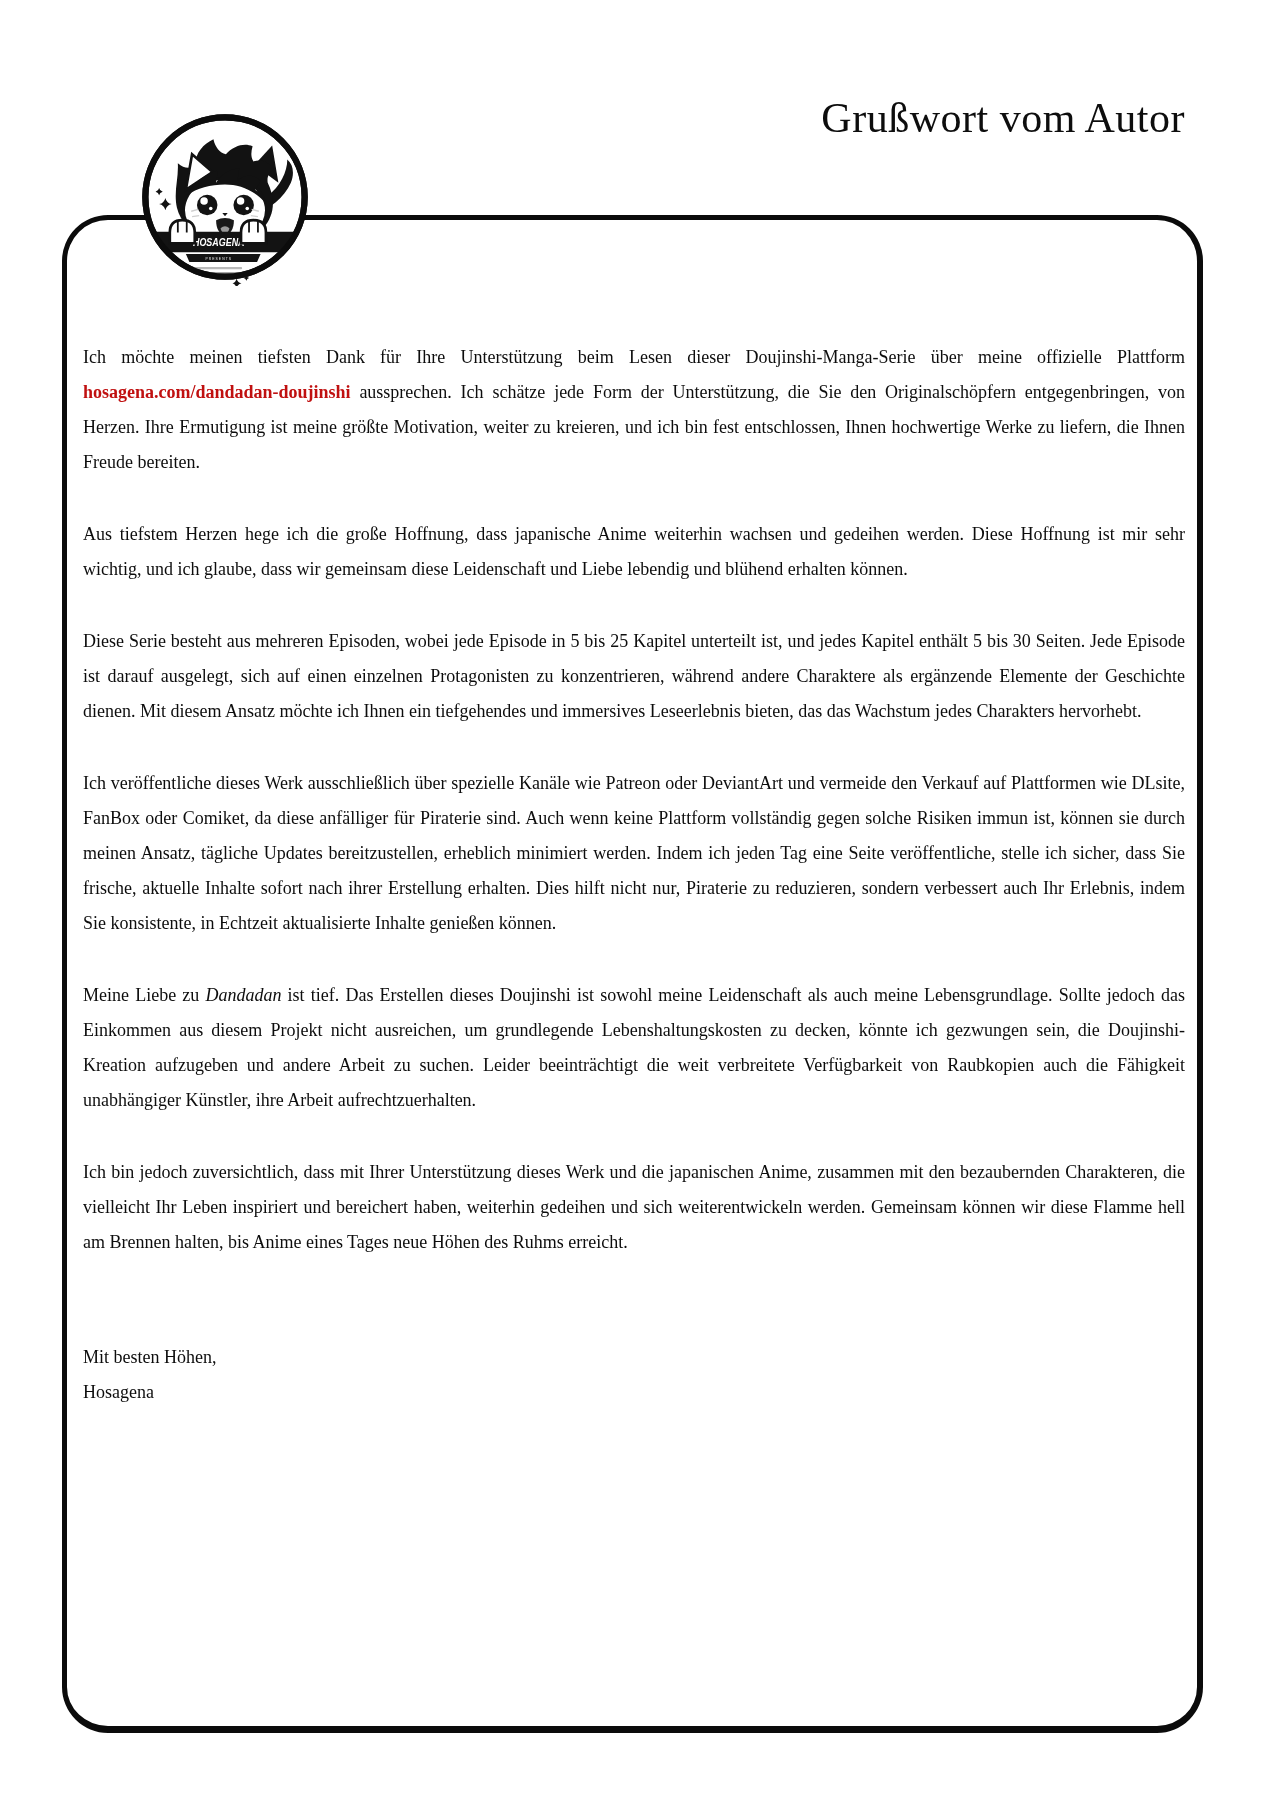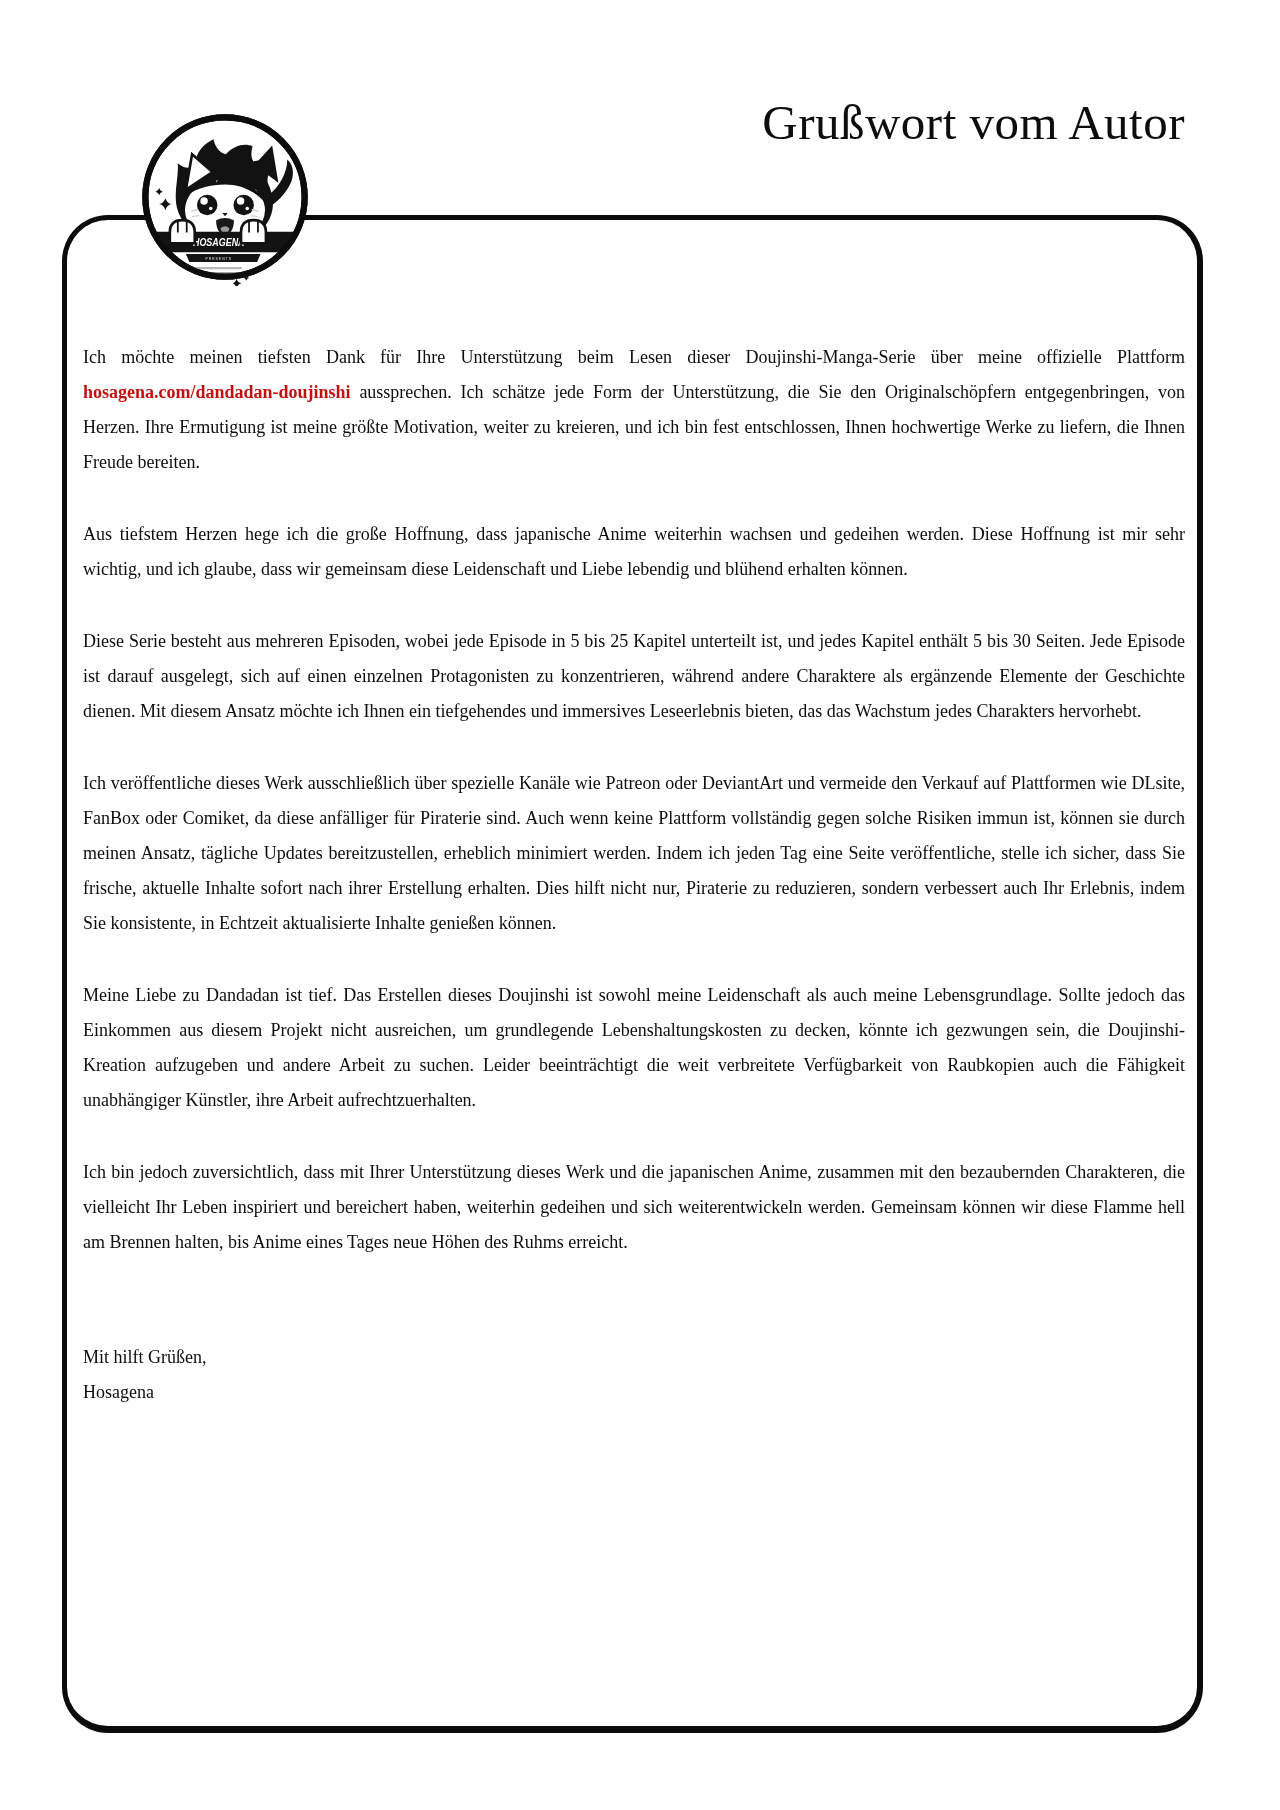--- a/index.html
+++ b/index.html
@@ -5,40 +5,40 @@
   * { margin:0; padding:0; box-sizing:border-box; }
   html, body { background:#ffffff; }
   body {
     width:1280px; height:1810px; position:relative; overflow:hidden;
     font-family:"Liberation Serif", serif; color:#0d0d0d;
   }
   .page { position:absolute; inset:0; }
 
   .title {
     position:absolute; top:94px; right:95px;
-    font-size:49px; font-weight:400; letter-spacing:0.5px; white-space:nowrap;
+    font-size:42px; font-weight:400; letter-spacing:0.5px; white-space:nowrap;
   }
 
   .frame {
     position:absolute; left:62px; top:215px; width:1141px; height:1518px;
     border:5px solid #0b0b0b; border-bottom-width:7px; border-right-width:6px;
     border-radius:46px; background:transparent;
   }
 
   .logo { position:absolute; left:136px; top:108px; width:178px; height:178px; }
   .logo svg { width:100%; height:100%; display:block; }
 
   .letter {
     position:absolute; left:83px; top:340px; width:1102px;
     font-size:18px; line-height:35px; text-align:justify;
   }
   .para { margin-bottom:37px; }
   .para:last-child { margin-bottom:0; }
   .link { color:var(--link-red,#c01010); font-weight:700; }
-  .italic { }
+  .italic { font-style:italic; }
 
   .closing { margin-top:80px; text-align:left; }
 </style>
 </head>
 <body>
 
 <div class="page">
 
   <h1 class="title">Grußwort vom Autor</h1>
 
@@ -123,18 +123,18 @@
   <div class="letter">
     <div id="paras">
         <p class="para"><span>Ich möchte meinen tiefsten Dank für Ihre Unterstützung beim Lesen dieser Doujinshi-Manga-Serie über meine offizielle Plattform </span><span class="link">hosagena.com/dandadan-doujinshi</span><span> aussprechen. Ich schätze jede Form der Unterstützung, die Sie den Originalschöpfern entgegenbringen, von Herzen. Ihre Ermutigung ist meine größte Motivation, weiter zu kreieren, und ich bin fest entschlossen, Ihnen hochwertige Werke zu liefern, die Ihnen Freude bereiten.</span></p>
         <p class="para"><span>Aus tiefstem Herzen hege ich die große Hoffnung, dass japanische Anime weiterhin wachsen und gedeihen werden. Diese Hoffnung ist mir sehr wichtig, und ich glaube, dass wir gemeinsam diese Leidenschaft und Liebe lebendig und blühend erhalten können.</span></p>
         <p class="para"><span>Diese Serie besteht aus mehreren Episoden, wobei jede Episode in 5 bis 25 Kapitel unterteilt ist, und jedes Kapitel enthält 5 bis 30 Seiten. Jede Episode ist darauf ausgelegt, sich auf einen einzelnen Protagonisten zu konzentrieren, während andere Charaktere als ergänzende Elemente der Geschichte dienen. Mit diesem Ansatz möchte ich Ihnen ein tiefgehendes und immersives Leseerlebnis bieten, das das Wachstum jedes Charakters hervorhebt.</span></p>
         <p class="para"><span>Ich veröffentliche dieses Werk ausschließlich über spezielle Kanäle wie Patreon oder DeviantArt und vermeide den Verkauf auf Plattformen wie DLsite, FanBox oder Comiket, da diese anfälliger für Piraterie sind. Auch wenn keine Plattform vollständig gegen solche Risiken immun ist, können sie durch meinen Ansatz, tägliche Updates bereitzustellen, erheblich minimiert werden. Indem ich jeden Tag eine Seite veröffentliche, stelle ich sicher, dass Sie frische, aktuelle Inhalte sofort nach ihrer Erstellung erhalten. Dies hilft nicht nur, Piraterie zu reduzieren, sondern verbessert auch Ihr Erlebnis, indem Sie konsistente, in Echtzeit aktualisierte Inhalte genießen können.</span></p>
         <p class="para"><span>Meine Liebe zu </span><span class="italic">Dandadan</span><span> ist tief. Das Erstellen dieses Doujinshi ist sowohl meine Leidenschaft als auch meine Lebensgrundlage. Sollte jedoch das Einkommen aus diesem Projekt nicht ausreichen, um grundlegende Lebenshaltungskosten zu decken, könnte ich gezwungen sein, die Doujinshi-Kreation aufzugeben und andere Arbeit zu suchen. Leider beeinträchtigt die weit verbreitete Verfügbarkeit von Raubkopien auch die Fähigkeit unabhängiger Künstler, ihre Arbeit aufrechtzuerhalten.</span></p>
         <p class="para"><span>Ich bin jedoch zuversichtlich, dass mit Ihrer Unterstützung dieses Werk und die japanischen Anime, zusammen mit den bezaubernden Charakteren, die vielleicht Ihr Leben inspiriert und bereichert haben, weiterhin gedeihen und sich weiterentwickeln werden. Gemeinsam können wir diese Flamme hell am Brennen halten, bis Anime eines Tages neue Höhen des Ruhms erreicht.</span></p>
       </div>
     <div class="closing">
-      <div>Mit hilft Grüßen,</div>
+      <div>Mit besten Höhen,</div>
       <div>Hosagena</div>
     </div>
   </div>
 
 </div>
 
 </body></html>

